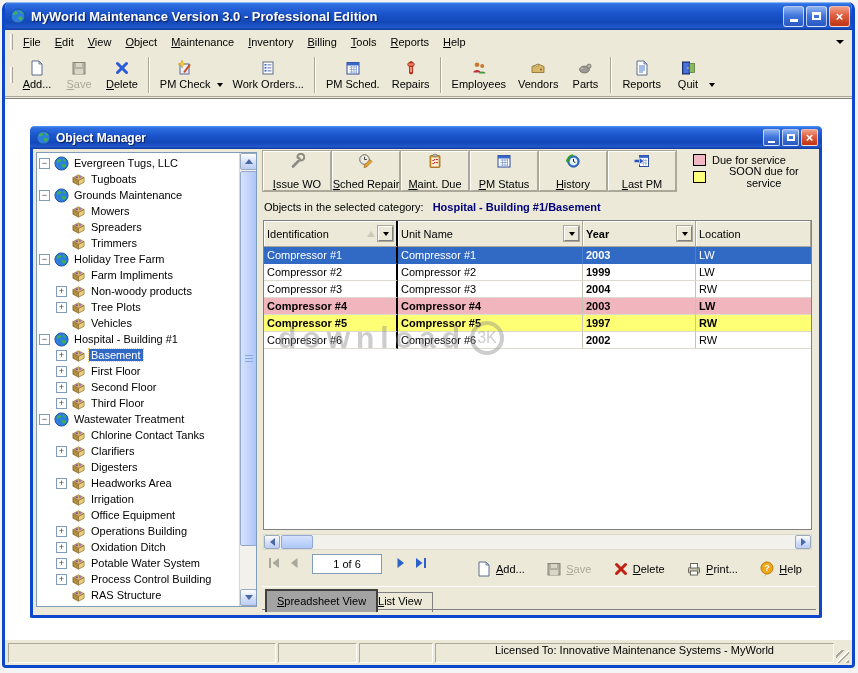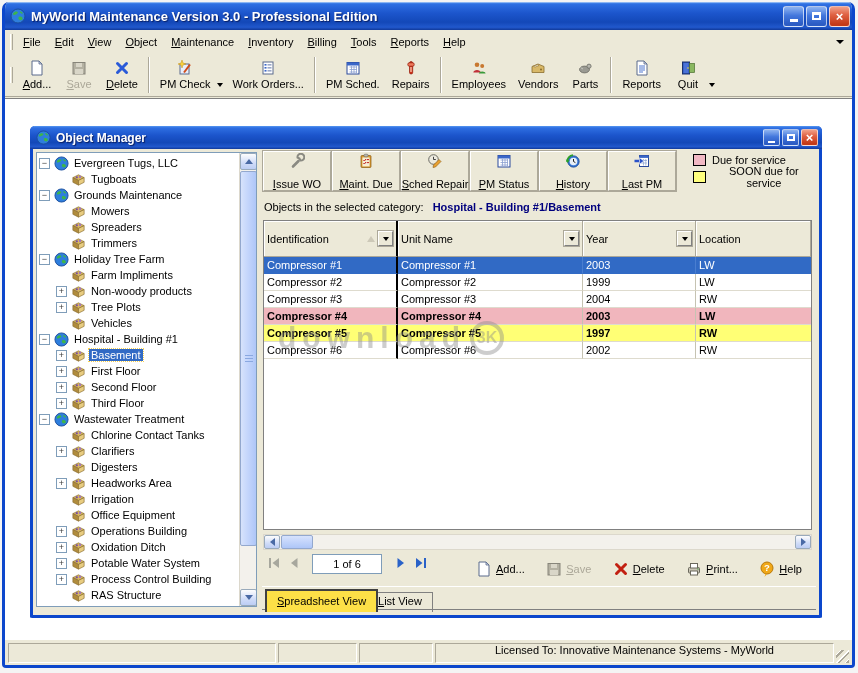--- a/index.html
+++ b/index.html
@@ -99,44 +99,44 @@
   .leg-sw { width:13px; height:12px; border:1px solid #000; margin-right:6px; }
   .leg-sw.pink { background:#f1b8c3; } .leg-sw.yellow { background:#ffff7e; }
 
   .cat-line { position:absolute; left:2px; top:52px; white-space:nowrap; }
   .cat-val { font-weight:bold; color:#00007e; margin-left:6px; }
 
   
   .grid { position:absolute; left:1px; top:71px; width:549px; height:310px;
     background:#fff; border:1px solid #808080; overflow:hidden; }
   .grow { display:flex; height:17px; }
-  .grow.hdr { height:36px; }
+  .grow.hdr { height:26px; }
   .gc { flex:0 0 auto; display:flex; align-items:center; padding:0 3px; overflow:hidden; white-space:nowrap;
     border-right:1px solid #c6c3b2; border-bottom:1px solid #dedbce; }
   .c0 { width:134px; border-right:2px solid #000; }
-  .c1 { width:185px; } .c2 { width:113px; } .c3 { width:115px; border-right:none; }
+  .c1 { width:185px; } .c2 { width:113px;font-weight:bold; } .c3 { width:115px; border-right:none; }
   .hdr .gc { background:#ece9d8; border-right:1px solid #aca899; border-bottom:1px solid #aca899;
     box-shadow:inset 1px 1px 0 #fff; }
   .hdr .c0 { border-right:2px solid #000; }
   .sort-asc { width:0; height:0; border-left:4px solid transparent; border-right:4px solid transparent;
     border-bottom:6px solid #cdc9b8; margin-left:auto; margin-right:3px; }
   .hd-dd { width:15px; height:15px; background:#ece9d8; border:1px solid #fff;
     border-right-color:#808080; border-bottom-color:#808080; outline:1px solid #aca899;
     display:flex; align-items:center; justify-content:center; margin-left:auto; }
   .hd-dd.after-sort { margin-left:0; }
   .hd-dd i { width:0;height:0;border-left:3px solid transparent;border-right:3px solid transparent;border-top:4px solid #000; }
   .grow.selected .gc { background:#316ac5; color:#fff; border-bottom-color:#316ac5; border-right-color:#4a7ed0; }
   .grow.selected .c0 { border-right:2px solid #000; }
   .grow.due .gc { background:#f1b6bd; font-weight:bold; }
   .grow.soon .gc { background:#ffff75; font-weight:bold; }
   .watermark { position:absolute; left:14px; top:100px; display:flex; align-items:center;
     color:#8a8a8a; opacity:.42; pointer-events:none; }
   .wm-text { font-size:30px; font-weight:bold; letter-spacing:6px; }
   .wm-badge { width:34px; height:34px; border:4px solid #8a8a8a; border-radius:50%;
-    display:flex; align-items:center; justify-content:center; font-size:16px; font-weight:bold; margin-left:4px; }
+    display:flex; align-items:center; justify-content:center; font-size:16px; font-weight:normal; margin-left:4px; }
 
   
   .hscroll { position:absolute; left:1px; top:385px; width:549px; height:16px; background:#f3f1ec; border:1px solid #dcd8cc; }
   .hs-btn { position:absolute; top:0; width:16px; height:14px;
     background:linear-gradient(180deg,#fdfdfd,#d0dcf8 60%,#bccdf4); border:1px solid #9ab; border-radius:2px;
     display:flex; align-items:center; justify-content:center; }
   .hs-btn.left { left:0; } .hs-btn.right { right:0; }
   .hs-thumb { position:absolute; left:17px; top:0; width:32px; height:14px;
     background:linear-gradient(180deg,#d7e3fc,#c2d4fb 50%,#aec6f8); border:1px solid #93a8ce; border-radius:2px; }
 
@@ -147,21 +147,21 @@
     line-height:18px; margin:0 8px; }
   .rec-buttons { display:flex; flex:1; justify-content:space-between; margin-left:46px; padding-right:14px; }
   .rbtn { display:flex; align-items:center; gap:4px; }
   .rbtn.disabled .mn { color:#aca899; }
 
   
   .tabs { position:absolute; left:0; right:0; top:437px; height:24px; border-top:1px solid #fff; }
   .tabstrip { position:absolute; left:0; right:0; top:2px; bottom:0; }
   .tab { position:absolute; top:3px; height:20px; padding:2px 10px; background:#ece9d8;
     border:1px solid #808080; border-bottom:none; }
-  .tab.active { top:0; height:23px; padding-top:4px; border-width:2px 2px 0 2px; border-color:#404040; background:#fde047; z-index:2; }
+  .tab.active { top:0; height:23px; padding-top:4px; border-width:2px 2px 0 2px; border-color:#404040; background:#a3a3a3; z-index:2; }
   .tab.t1 { left:3px; } .tab.t2 { left:105px; }
   .tab-base { position:absolute; left:0; right:0; bottom:0; height:1px; background:#808080; }
 
   
   .statusbar { position:absolute; left:0; right:0; bottom:0; height:26px; background:#ece9d8;
     border-top:1px solid #fff; display:flex; align-items:center; padding:2px 3px; gap:2px; }
   .sp { height:20px; border:1px solid; border-color:#aca899 #fff #fff #aca899; }
   .sp1 { width:268px; } .sp2 { width:79px; } .sp3 { width:74px; }
   .sp4 { flex:1; display:flex; align-items:flex-start; justify-content:center; }
   .sgrip { width:13px; height:13px; align-self:flex-end;
@@ -689,29 +689,29 @@
 
             <div class="om-toolbar">
               <span class="om-tbtn">
                 <svg class="ic16" viewBox="0 0 16 16">
                     <use href="#g-wrench"></use>
                   </svg>
                 <span class="mn">Issue WO</span>
                 </span>
               <span class="om-tbtn">
                 <svg class="ic16" viewBox="0 0 16 16">
-                    <use href="#g-clipboard"></use>
-                  </svg>
-                <span class="mn">Maint. Due</span>
+                    <use href="#g-clockpencil"></use>
+                  </svg>
+                <span class="mn">Sched Repair</span>
                 </span>
               <span class="om-tbtn">
                 <svg class="ic16" viewBox="0 0 16 16">
-                    <use href="#g-clockpencil"></use>
-                  </svg>
-                <span class="mn">Sched Repair</span>
+                    <use href="#g-clipboard"></use>
+                  </svg>
+                <span class="mn">Maint. Due</span>
                 </span>
               <span class="om-tbtn">
                 <svg class="ic16" viewBox="0 0 16 16">
                     <use href="#g-cal"></use>
                   </svg>
                 <span class="mn">PM Status</span>
                 </span>
               <span class="om-tbtn">
                 <svg class="ic16" viewBox="0 0 16 16">
                     <use href="#g-history"></use>

